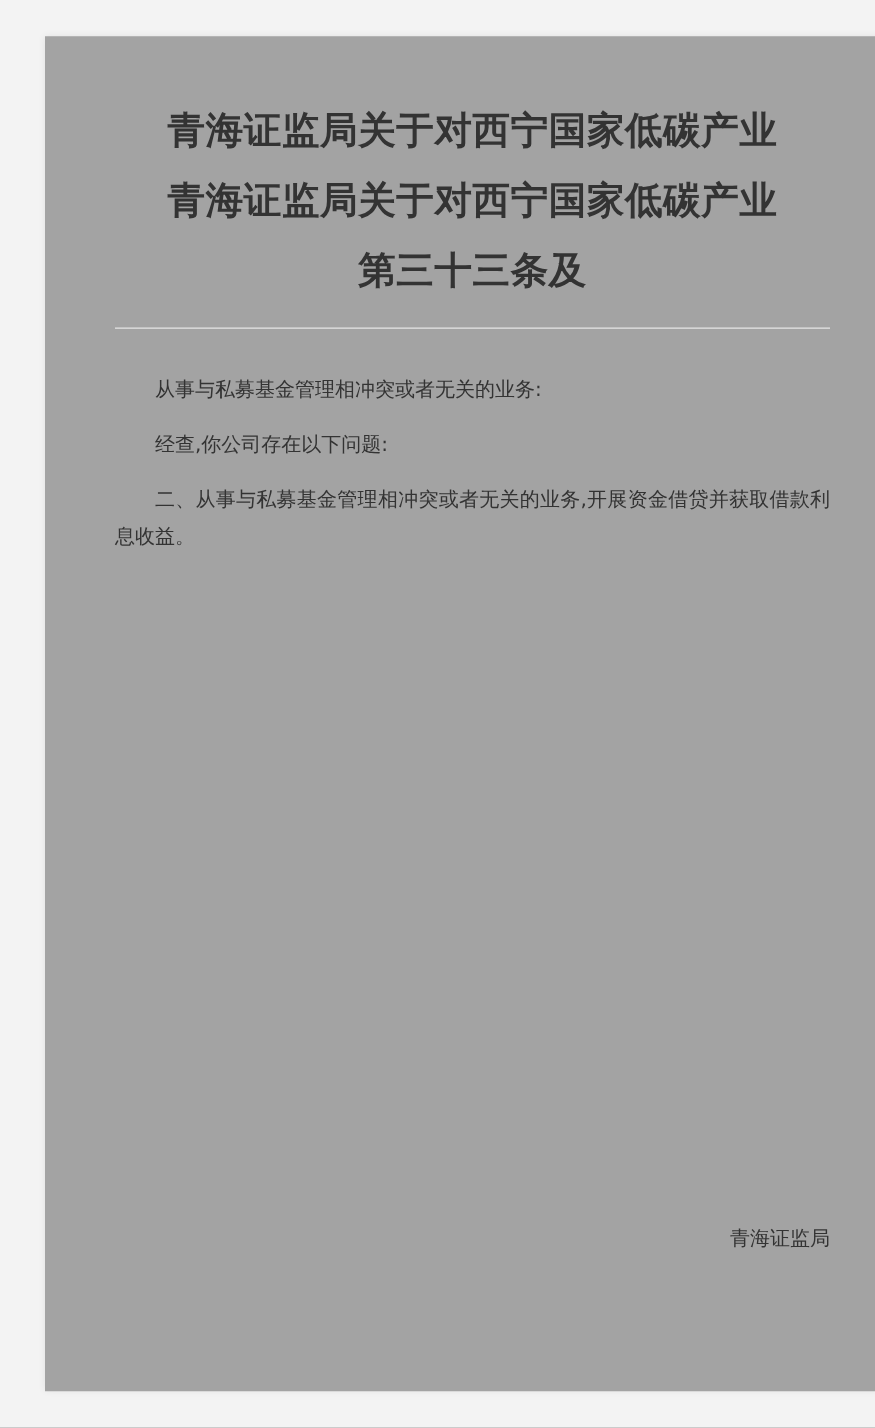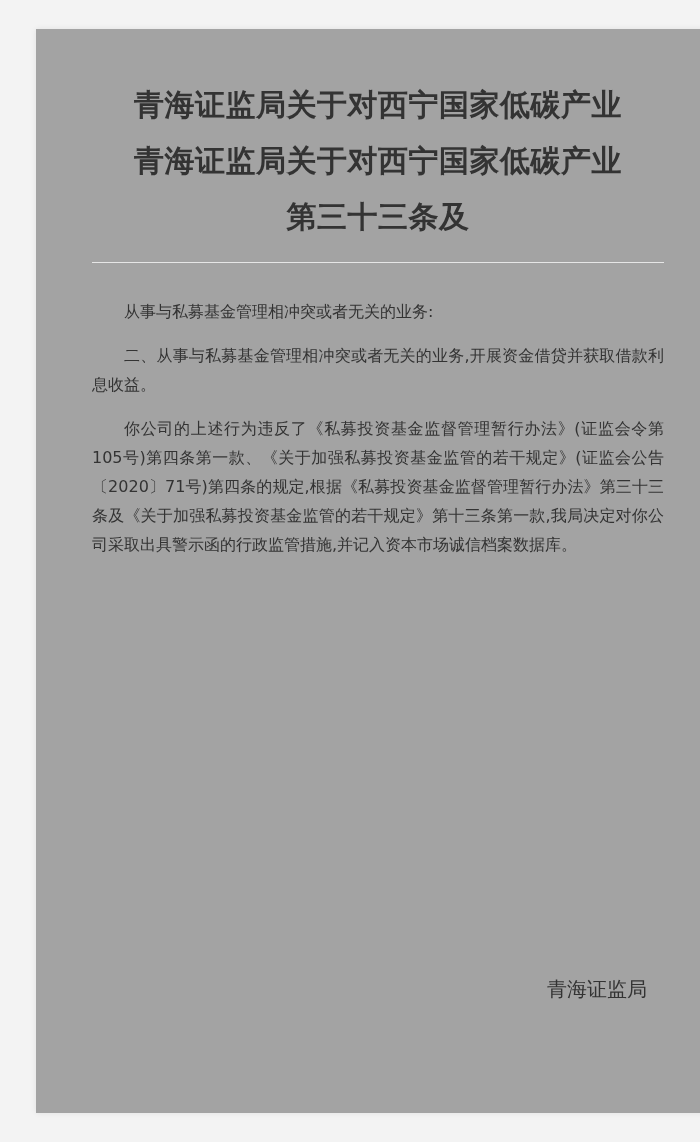--- a/index.html
+++ b/index.html
@@ -53,40 +53,39 @@
       color: #333333;
       text-align: justify;
     }
     .signature {
       position: absolute;
       right: 56px;
       top: 947px;
       text-align: right;
     }
     .sig-line {
-      font-size: 20px;
+      font-size: 16px;
       line-height: 29px;
-      margin: 0 17px 15px 0;
+      margin: 0 0 15px 0;
       color: #333333;
-      font-family: Liberation Mono, monospace;
     }
   </style>
 </head>
 <body>
 
 <div class="card">
   <h1 class="title">
     <span>青海证监局关于对西宁国家低碳产业</span><br>
     <span>青海证监局关于对西宁国家低碳产业</span><br>
     <span>第三十三条及</span>
   </h1>
   <div class="divider"></div>
 
   <div class="body">
     <p class="para">从事与私募基金管理相冲突或者无关的业务:</p>
+    <p class="para">经查,你公司存在以下问题:</p>
     <p class="para">二、从事与私募基金管理相冲突或者无关的业务,开展资金借贷并获取借款利息收益。</p>
-    <p class="para">你公司的上述行为违反了《私募投资基金监督管理暂行办法》(证监会令第105号)第四条第一款、《关于加强私募投资基金监管的若干规定》(证监会公告〔2020〕71号)第四条的规定,根据《私募投资基金监督管理暂行办法》第三十三条及《关于加强私募投资基金监管的若干规定》第十三条第一款,我局决定对你公司采取出具警示函的行政监管措施,并记入资本市场诚信档案数据库。</p>
   </div>
 
   <div class="signature">
     <p class="sig-line">青海证监局</p>
   </div>
 </div>
 
 </body></html>

